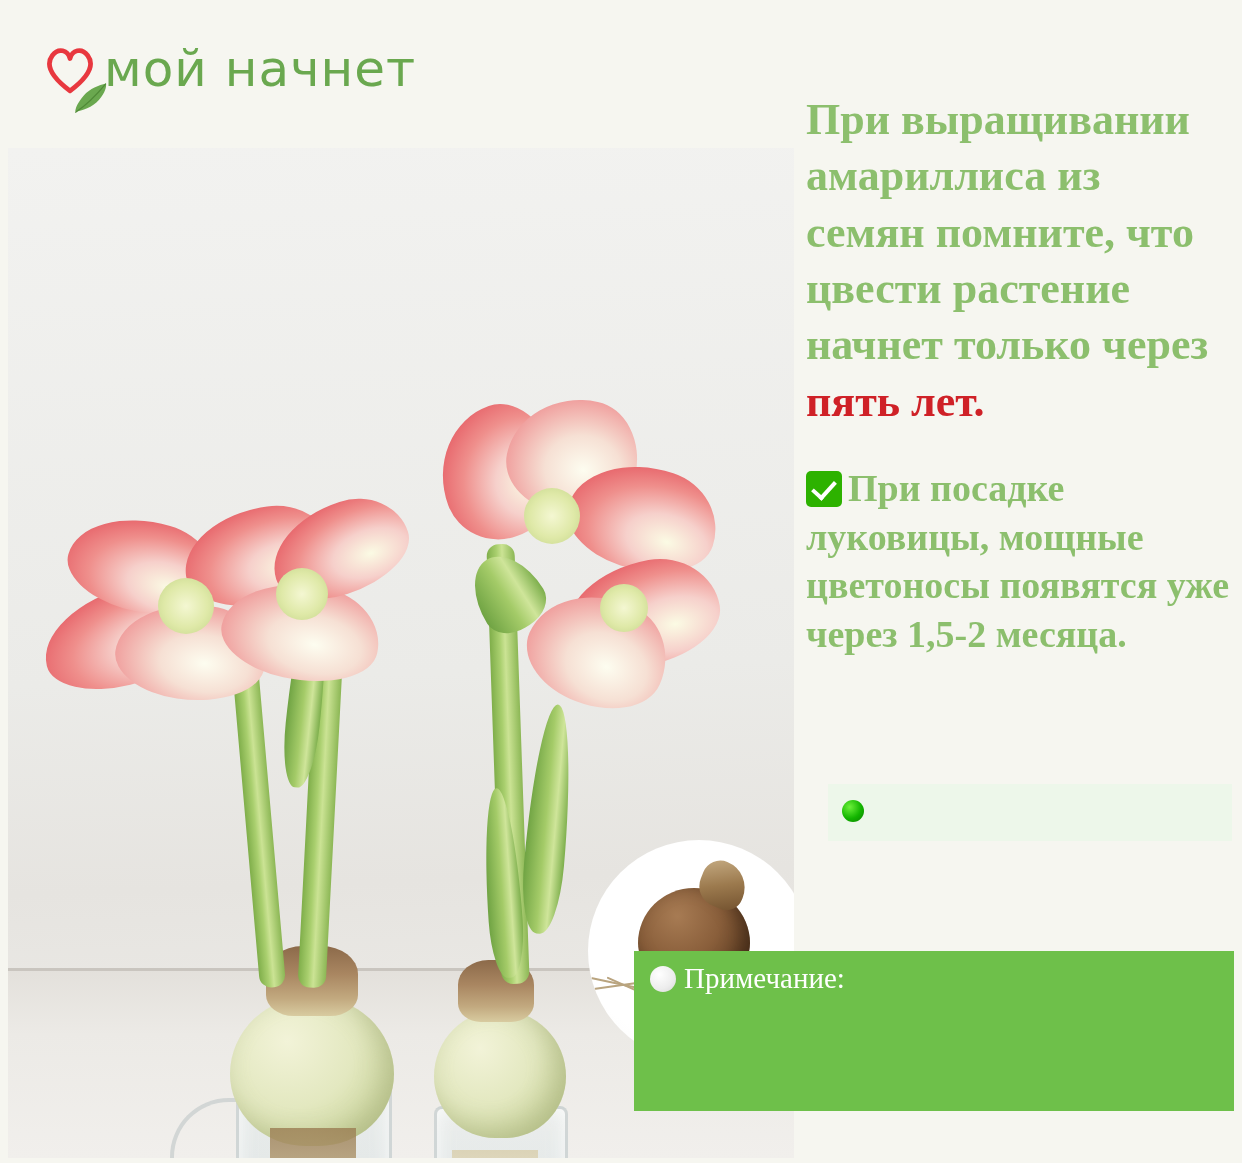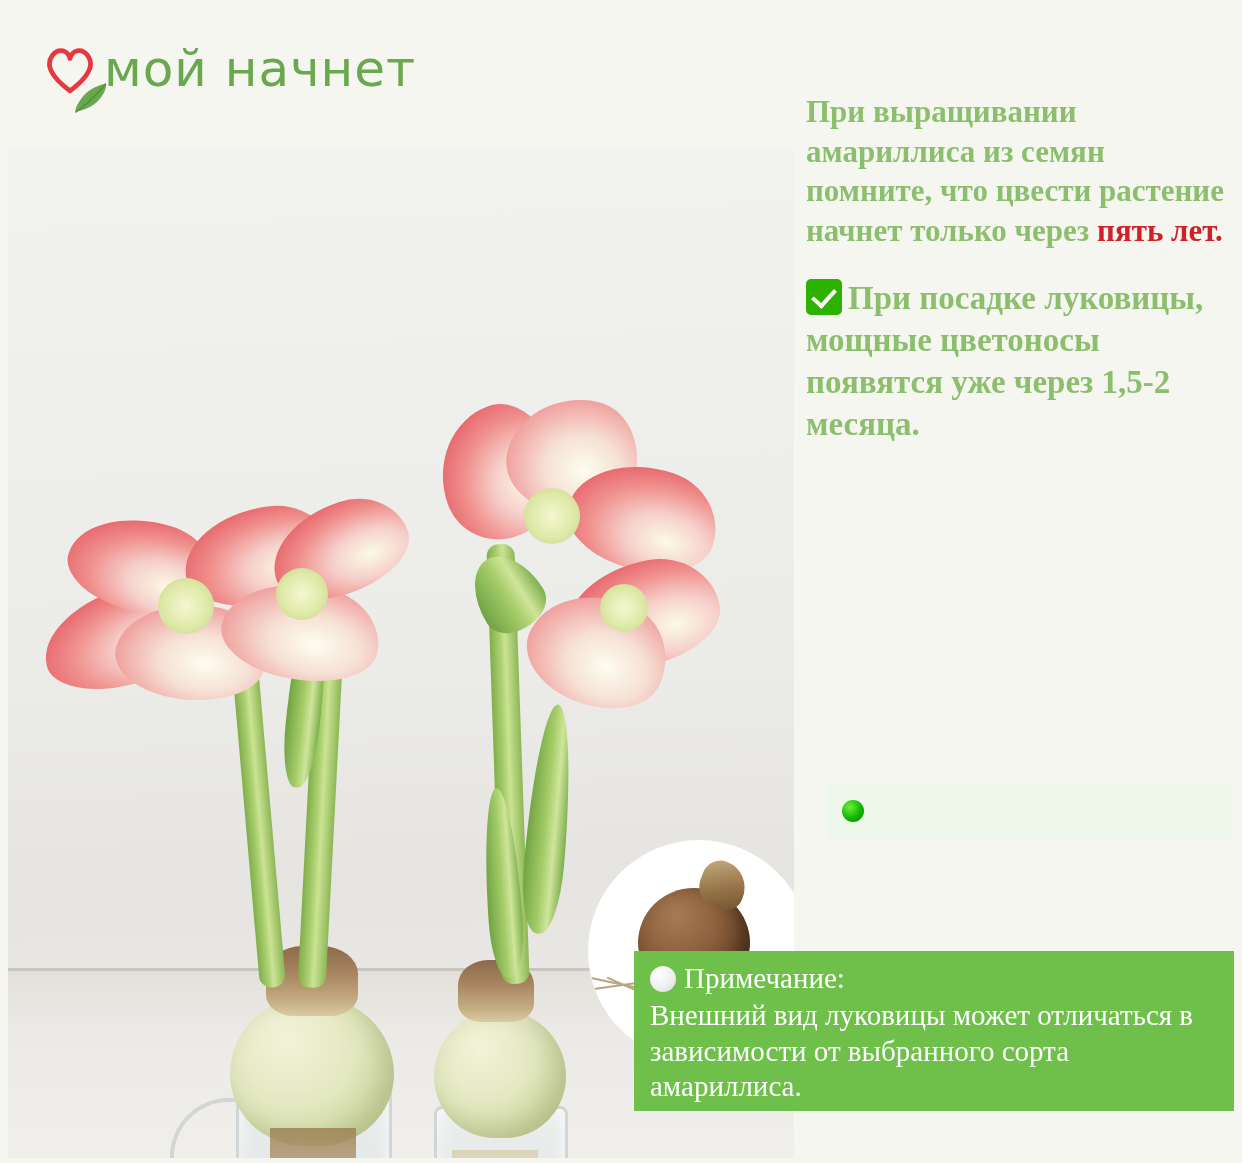--- a/index.html
+++ b/index.html
@@ -161,31 +161,31 @@
   }
 
   
   .right-col {
     position: absolute;
     left: 806px;
     top: 92px;
     width: 424px;
   }
   .block-main {
-    font-size: 31px;
+    font-size: 44px;
     line-height: 1.28;
     color: #8cbf6d;
     font-weight: bold;
   }
   .accent-red {
     color: #cf2127;
   }
   .block-second {
-    margin-top: 26px;
-    font-size: 33px;
+    margin-top: 34px;
+    font-size: 38px;
     line-height: 1.28;
     color: #8cbf6d;
     font-weight: bold;
   }
   .check-icon {
     display: inline-block;
     width: 36px;
     height: 36px;
     background: #2db200;
     border-radius: 5px;
@@ -338,14 +338,13 @@
 
 <div class="note-green">
   <span class="dot-green"></span>
 </div>
 
 <div class="panel-bottom">
   <div class="title-row">
     <span class="dot-white"></span>
     <span>Примечание:</span>
   </div>
-  <div>Внешний вид луковицы может отличаться в зависимости от выбранного сорта амариллиса.</div>
 </div>
 
 </body></html>

